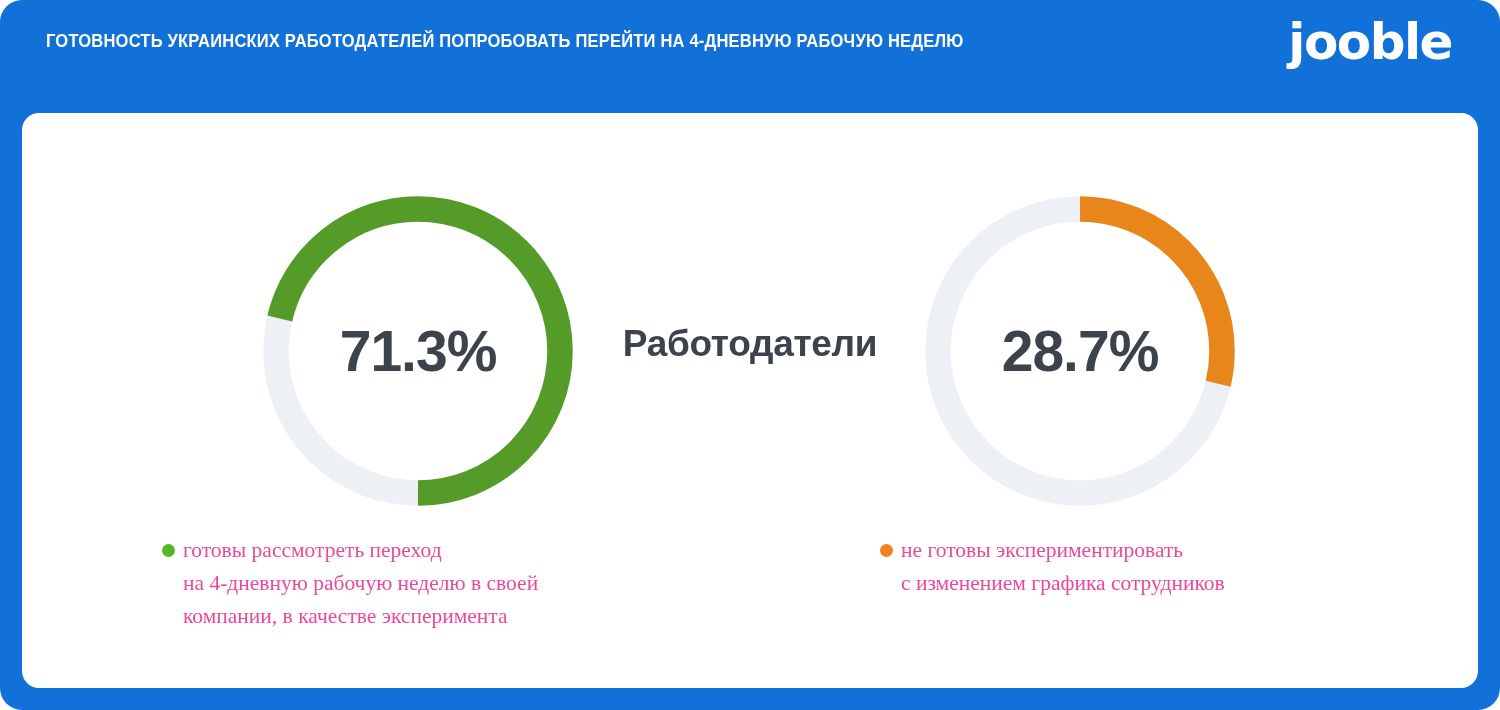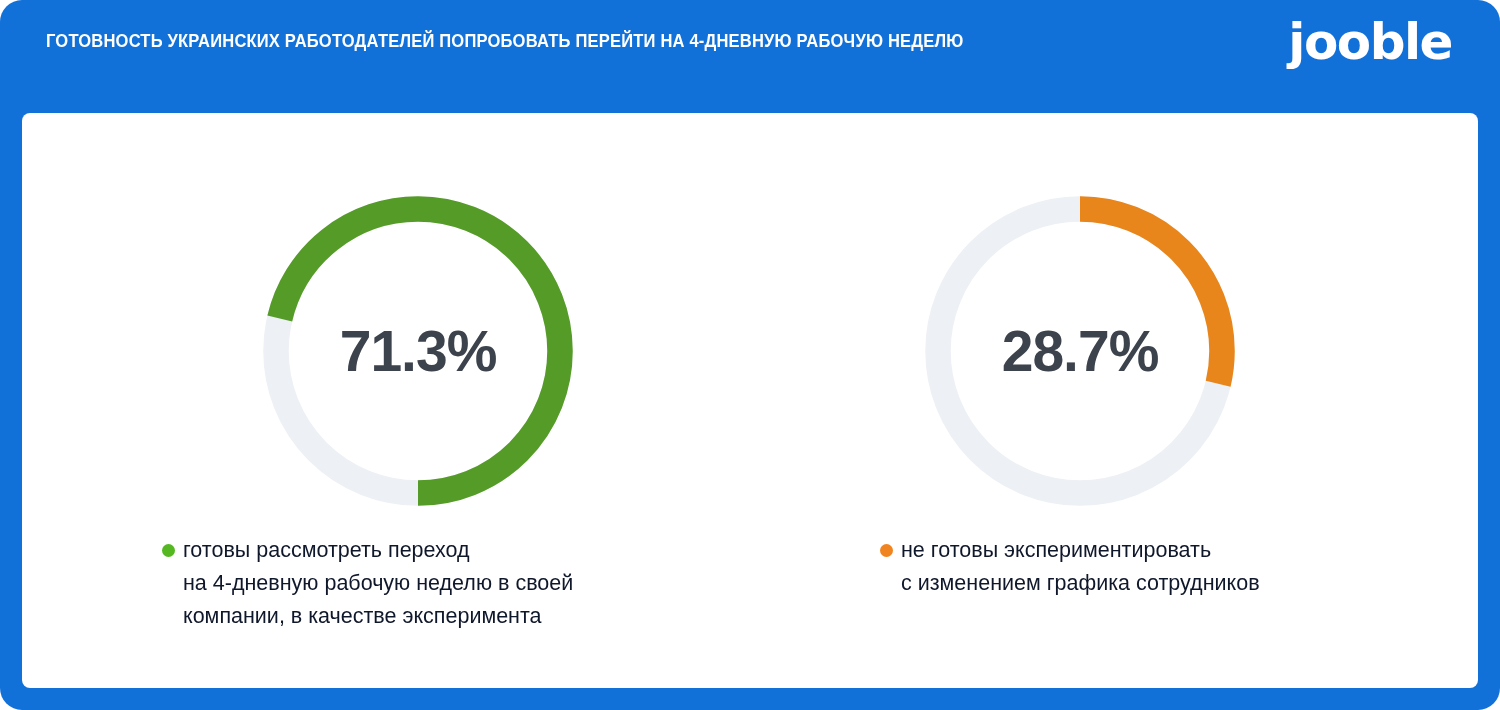--- a/index.html
+++ b/index.html
@@ -59,21 +59,21 @@
   }
 
   
   .card {
     position: absolute;
     left: 22px;
     top: 113px;
     width: 1456px;
     height: 575px;
     background: #ffffff;
-    border-radius: 8px;
+    border-radius: 17px;
   }
 
   
   .charts {
     position: absolute;
     left: 0;
     top: 0;
     width: 1456px;
     height: 440px;
   }
@@ -133,24 +133,25 @@
   .legend-dot {
     flex: 0 0 auto;
     width: 13px;
     height: 13px;
     border-radius: 50%;
     margin-top: 10px;
     margin-right: 8px;
   }
 
   .legend-text {
-    color: #0f172a;
+    color: #ec4899;
     font-size: 21.5px;
     line-height: 33px;
     white-space: pre-line;
+    font-family: Liberation Serif, serif;
   }
 </style>
 </head>
 <body>
 
 <div class="poster">
 
   <div class="header">
     <div class="header-title">ГОТОВНОСТЬ УКРАИНСКИХ РАБОТОДАТЕЛЕЙ ПОПРОБОВАТЬ ПЕРЕЙТИ НА 4-ДНЕВНУЮ РАБОЧУЮ НЕДЕЛЮ</div>
     <div class="logo">jooble</div>
@@ -161,20 +162,21 @@
     <div class="charts">
 
       <div class="donut left">
         <svg viewBox="0 0 310 310">
           <circle cx="155" cy="155" r="142" fill="none" stroke="#edf0f4" stroke-width="25.5"></circle>
           <circle cx="155" cy="155" r="142" fill="none" stroke="#559b27" stroke-width="25.5" stroke-dasharray="636.1 256.1" transform="scale(-1,1) translate(-310,0)"></circle>
         </svg>
         <div class="donut-value">71.3%</div>
       </div>
 
+      <div class="center-label">Работодатели</div>
 
       <div class="donut right">
         <svg viewBox="0 0 310 310">
           <circle cx="155" cy="155" r="142" fill="none" stroke="#edf0f4" stroke-width="25.5"></circle>
           <circle cx="155" cy="155" r="142" fill="none" stroke="#e8861b" stroke-width="25.5" stroke-dasharray="256.1 636.1"></circle>
         </svg>
         <div class="donut-value">28.7%</div>
       </div>
 
     </div>

